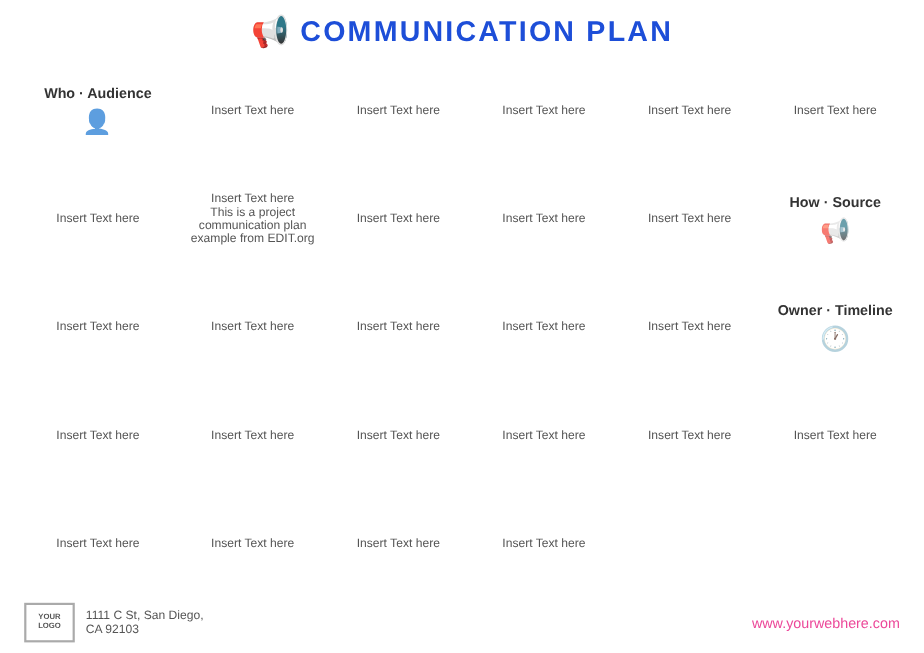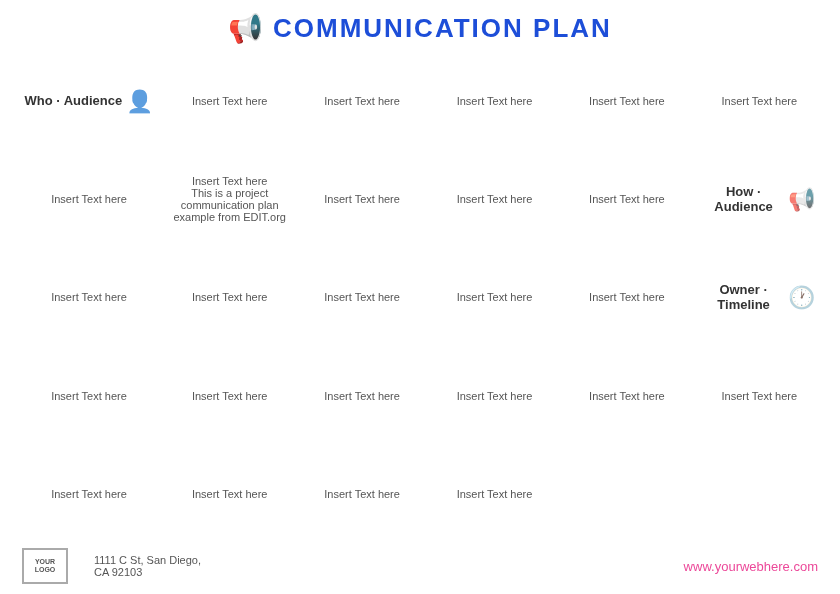--- a/index.html
+++ b/index.html
@@ -37,21 +37,21 @@
     .grid {
       display: grid;
       grid-template-columns: 142px repeat(5, 1fr);
       grid-template-rows: repeat(5, 1fr);
       gap: 7px;
       flex: 1;
     }
     .label-cell {
       border-radius: 14px;
       display: flex;
-      flex-direction: row;
+      flex-direction: column;
       align-items: center;
       justify-content: center;
       font-weight: 700;
       font-size: 13px;
       color: #333;
       padding: 8px 6px;
       text-align: center;
       gap: 4px;
     }
     .label-icon {
@@ -74,21 +74,21 @@
     .footer {
       display: flex;
       align-items: center;
       justify-content: space-between;
       margin-top: 8px;
       padding: 0 4px;
     }
     .footer-left {
       display: flex;
       align-items: center;
-      gap: 26px;
+      gap: 10px;
       justify-content: flex-end;
     }
     .logo-box {
       width: 46px;
       height: 36px;
       border: 2px solid #aaa;
       display: flex;
       flex-direction: column;
       align-items: center;
       justify-content: center;
@@ -125,21 +125,21 @@
       <div class="data-cell row-who">Insert Text here</div>
       <div class="data-cell row-who">Insert Text here</div>
       <div class="data-cell row-who">Insert Text here</div>
       <div class="data-cell row-who">Insert Text here</div>
       <div class="data-cell row-what">Insert Text here</div>
       <div class="data-cell row-what">Insert Text here<br>This is a project communication plan example from EDIT.org</div>
       <div class="data-cell row-what">Insert Text here</div>
       <div class="data-cell row-what">Insert Text here</div>
       <div class="data-cell row-what">Insert Text here</div>
       <div class="label-cell row-how">
-        <span style="font-weight:700;font-size:13px;">How · Audience</span>
+        <span style="font-weight:700;font-size:13px;">How · Source</span>
         <span class="label-icon">📢</span>
       </div>
       <div class="data-cell row-how">Insert Text here</div>
       <div class="data-cell row-how">Insert Text here</div>
       <div class="data-cell row-how">Insert Text here</div>
       <div class="data-cell row-how">Insert Text here</div>
       <div class="data-cell row-how">Insert Text here</div>
       <div class="label-cell row-when">
         <span style="font-weight:700;font-size:13px;">Owner · Timeline</span>
         <span class="label-icon">🕐</span>

